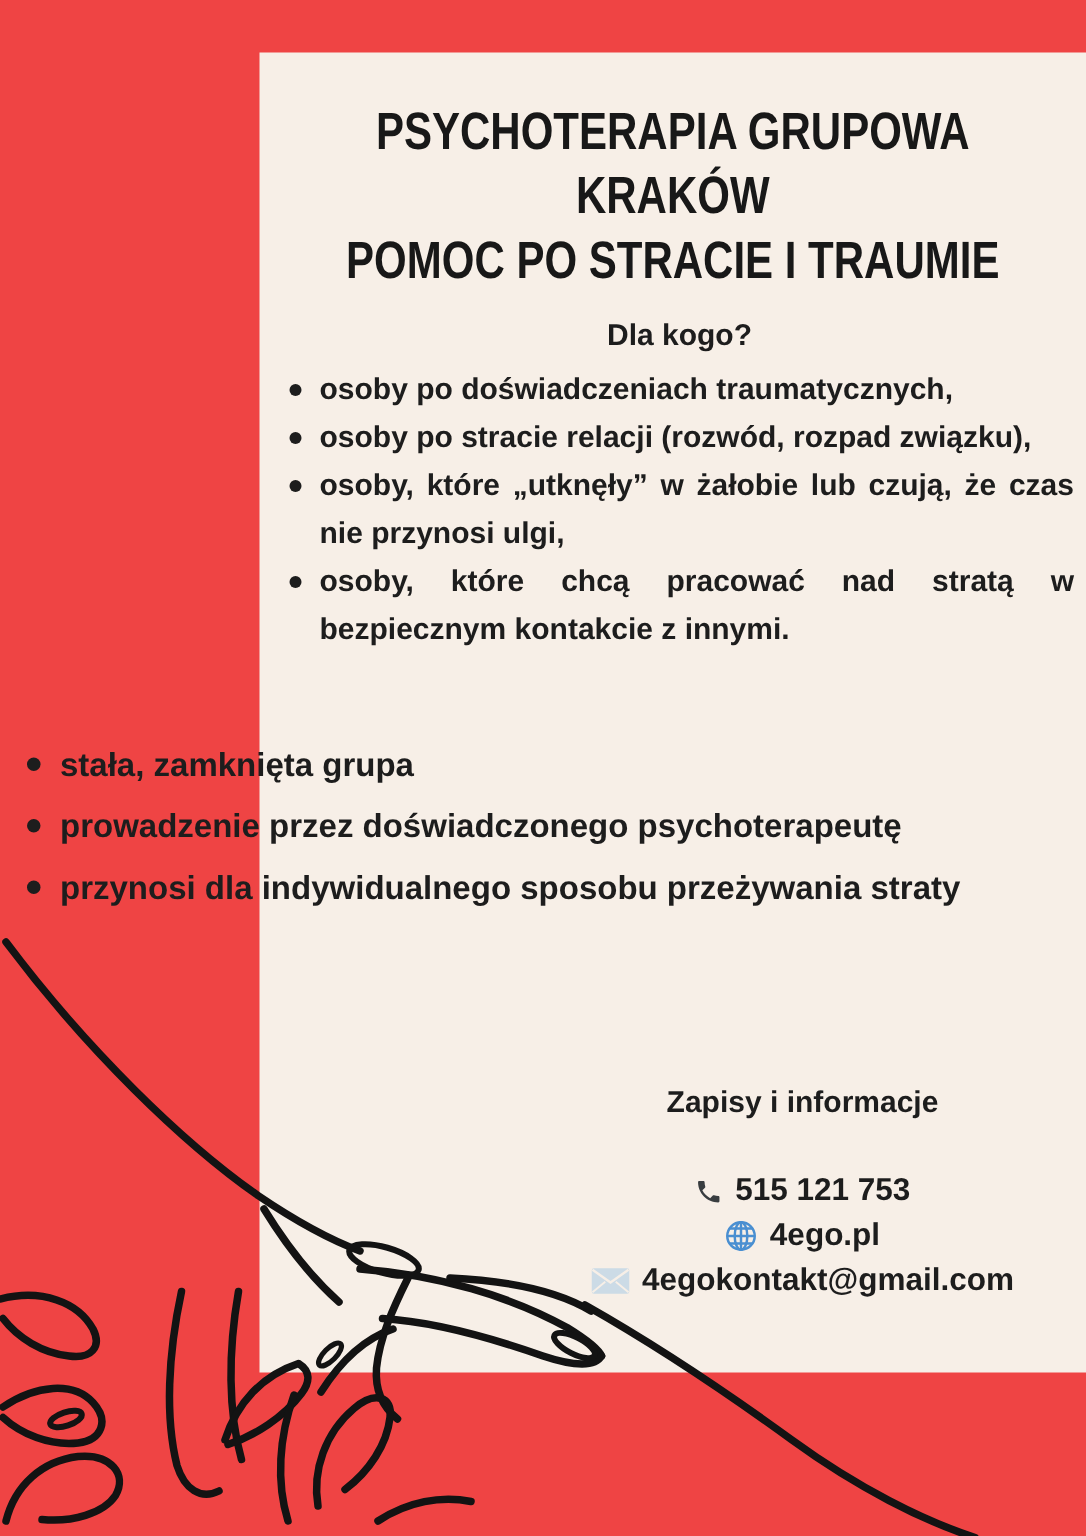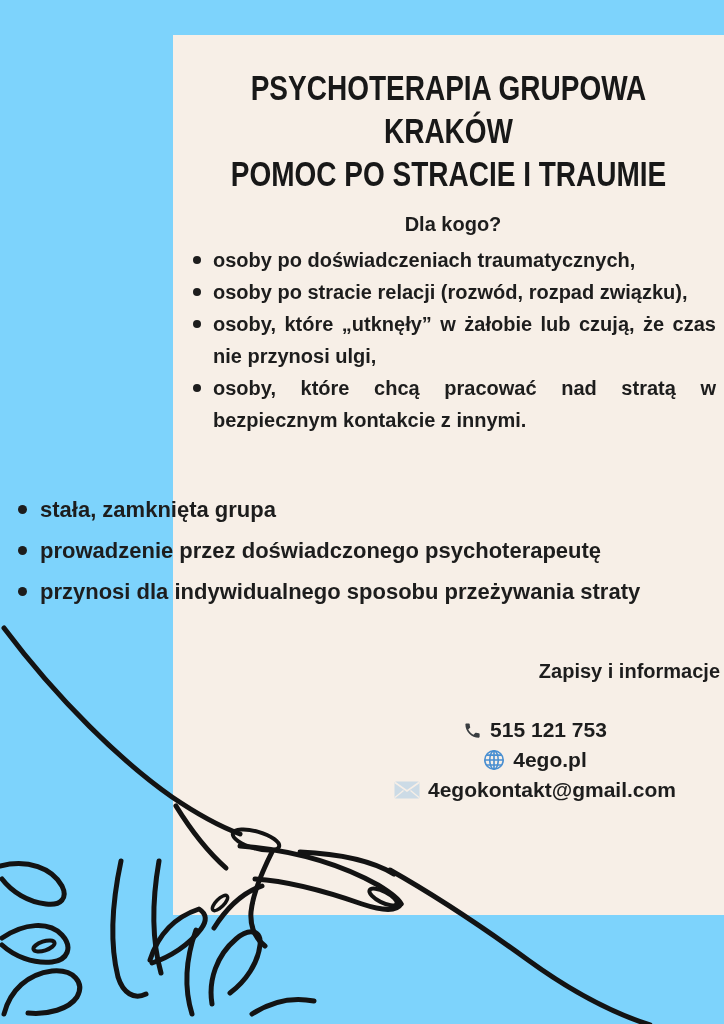--- a/index.html
+++ b/index.html
@@ -1,19 +1,19 @@
 <!DOCTYPE html>
 <html lang="pl"><head>
 <meta charset="utf-8">
 <style>
   html,body{margin:0;padding:0;background:#9a9a9a;}
   .poster{
     position:relative;
     width:724px;height:1024px;
-    background:#7dd3fc;
+    background:#ef4444;
     overflow:hidden;
     font-family:"Liberation Sans", sans-serif;
     color:#1d1d1d;
     margin:0 auto;
   }
   .panel{
     position:absolute;
     left:173px;top:35px;
     width:551px;height:880px;
     background:#f7efe7;
@@ -79,22 +79,22 @@
     white-space:nowrap;
   }
   ul.flist li .dot{
     position:absolute;
     left:4px;top:16px;
     width:9px;height:9px;border-radius:50%;
     background:#1d1d1d;
   }
   .contact{
     position:absolute;
-    left:350px;top:660px;width:370px;
-    text-align:right;
+    left:350px;top:724px;width:370px;
+    text-align:center;
   }
   .contact-heading{
     margin:0;
     font-size:20px;
     font-weight:bold;
   }
   .contact-rows{margin-top:32px;}
   .contact-row{
     display:flex;
     align-items:center;

